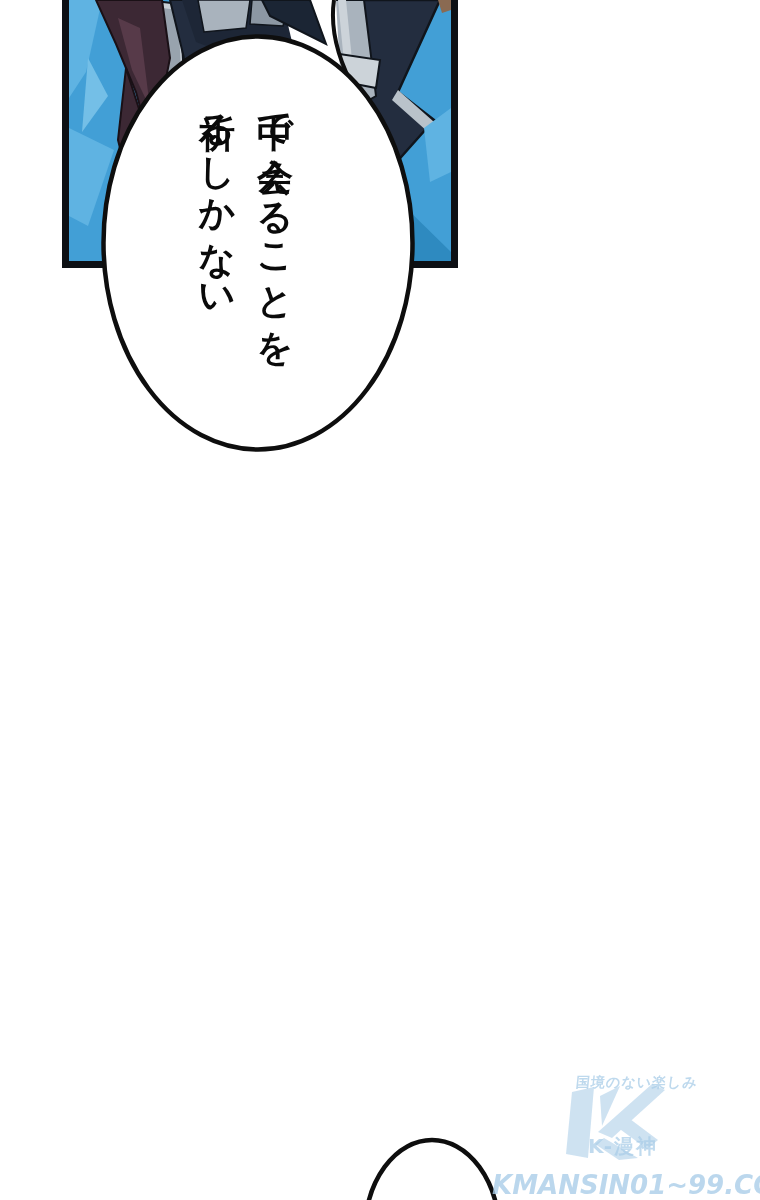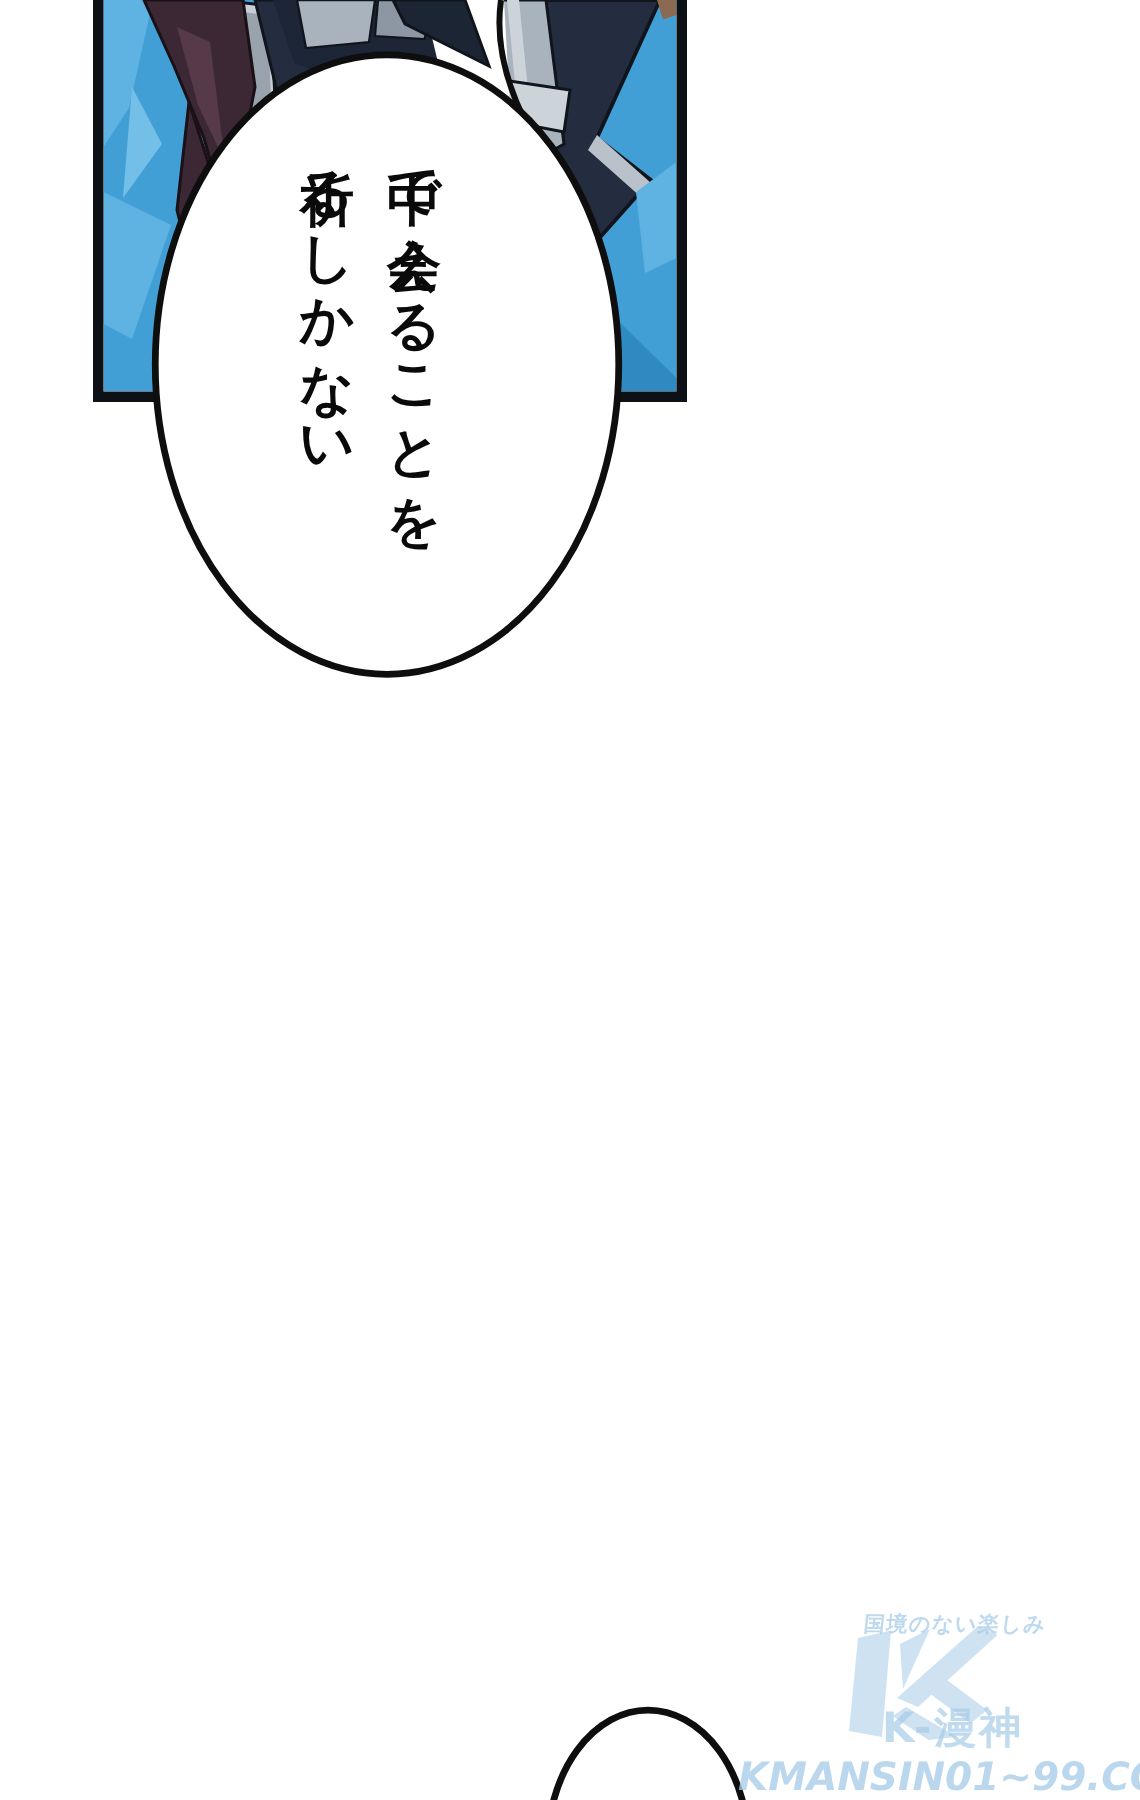--- a/index.html
+++ b/index.html
@@ -44,21 +44,21 @@
   .wm-tagline {
     left: 576px; top: 1074px;
     font-size: 14px;
     font-weight: bold;
     letter-spacing: 1px;
     opacity: 0.75;
     transform: skewX(-6deg);
   }
   .wm-brand {
     left: 588px; top: 1133px;
-    font-size: 28px;
+    font-size: 20px;
     font-weight: bold;
     letter-spacing: 2px;
     opacity: 0.72;
   }
   .wm-site {
     left: 492px; top: 1170px;
     font-size: 26px;
     font-weight: bold;
     font-style: italic;
     letter-spacing: 0px;

